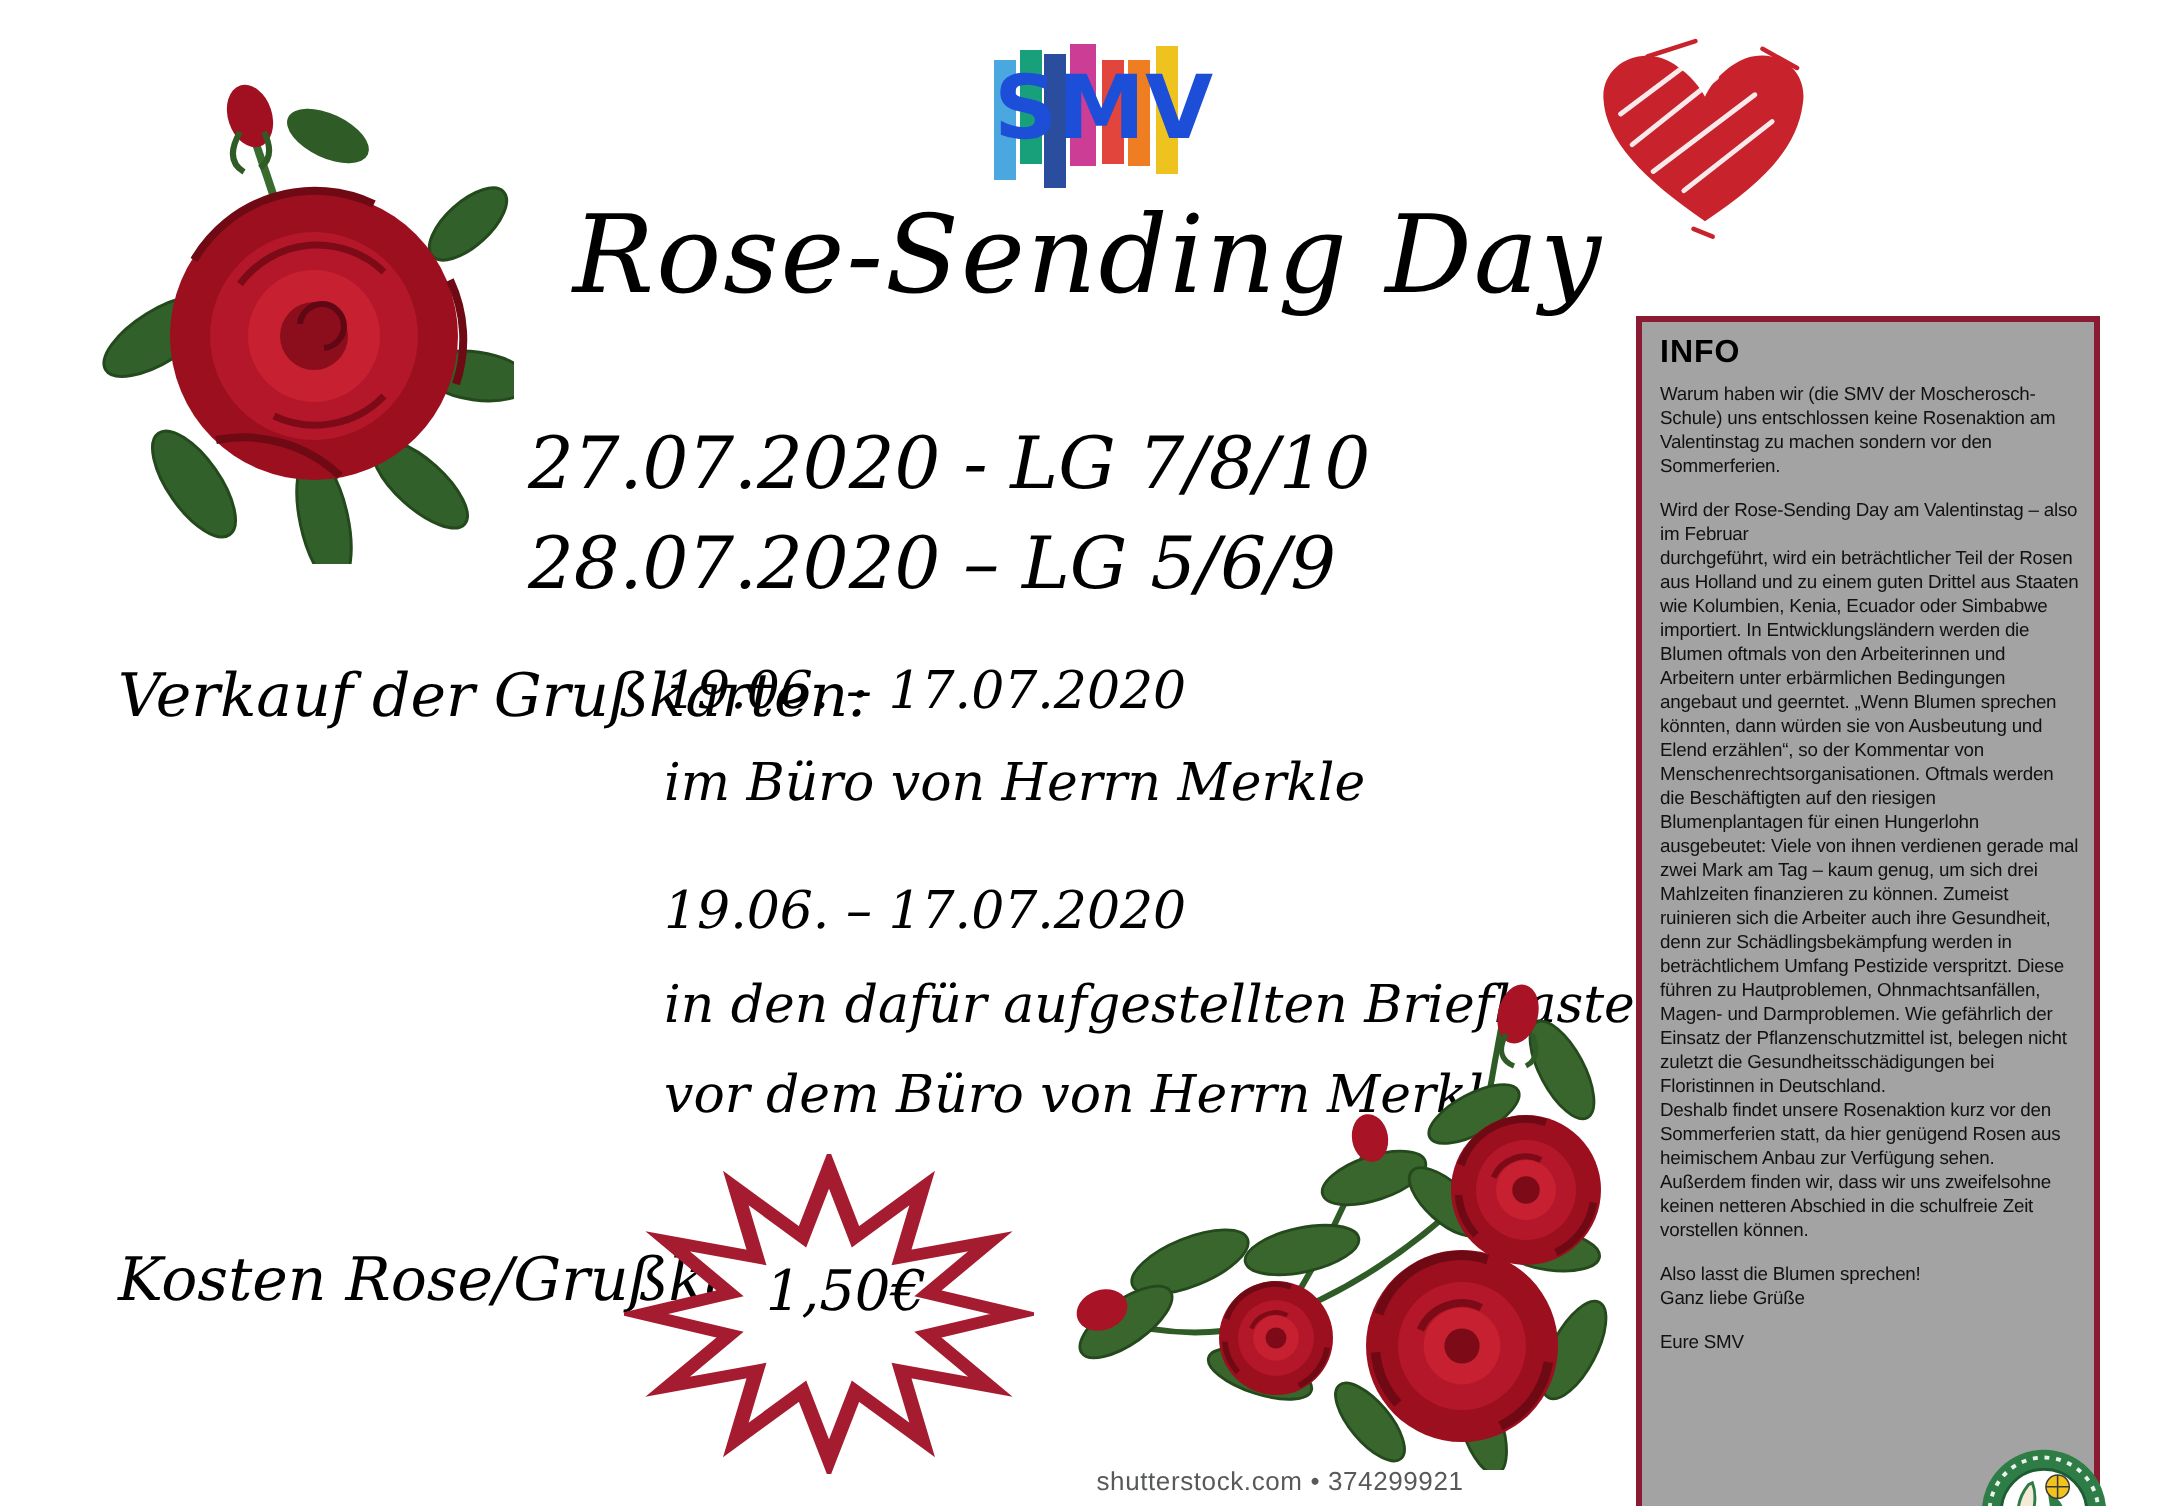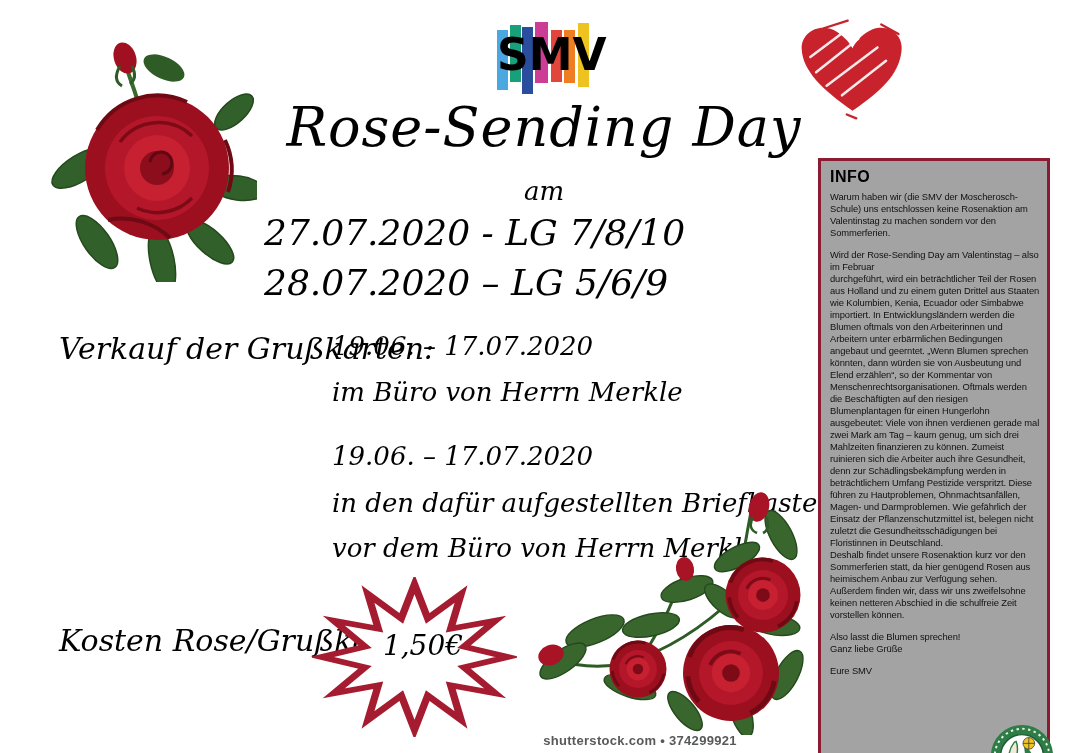--- a/index.html
+++ b/index.html
@@ -10,33 +10,33 @@
   .script{font-family:"DejaVu Serif",serif;font-style:italic;color:#000;}
   .title{left:284px;top:96px;width:520px;text-align:center;font-size:54px;font-weight:normal;letter-spacing:1px;}
   .am{left:284px;top:176px;width:520px;text-align:center;font-size:26px;}
   .dateline{left:264px;width:560px;text-align:left;font-size:36px;}
   .d1{top:212px;} .d2{top:262px;}
   .rowlabel{left:59px;font-size:30px;}
   .rowval{left:332px;font-size:26px;white-space:nowrap;}
   
   .logo{left:497px;top:22px;width:93px;height:72px;}
   .logo .bar{position:absolute;width:11px;}
-  .logo .smv{position:absolute;left:0;top:9px;width:93px;text-align:center;color:#000000;
+  .logo .smv{position:absolute;left:0;top:9px;width:93px;text-align:center;color:#1d4ed8;
              font-family:"DejaVu Sans",sans-serif;font-weight:bold;font-size:44px;line-height:48px;}
   
   .infobox{left:818px;top:158px;width:232px;height:620px;border:3px solid #8b1b33;background:#a3a3a3;
            box-sizing:border-box;padding:7px 6px 6px 9px;}
   .infobox h2{margin:0 0 5px 0;font-size:16px;letter-spacing:.5px;color:#000;}
   .infobox p{margin:0;font-size:9.4px;line-height:12px;letter-spacing:-.1px;color:#111;}
   .infobox p.gap{margin-bottom:10px;}
   .stamp{position:absolute;right:-12px;bottom:-16px;width:74px;height:70px;}
   
   .star{left:312px;top:577px;width:205px;height:160px;}
   .price{left:368px;top:629px;width:110px;text-align:center;font-size:28px;}
-  .watermark{left:470px;top:733px;width:340px;text-align:center;font-size:13px;color:#58595b;letter-spacing:.3px;font-weight:bold;}
+  .watermark{left:470px;top:733px;width:340px;text-align:center;font-size:13px;color:#58595b;letter-spacing:.3px;}
 </style>
 </head>
 <body>
 
 <div class="poster">
 
   <svg class="abs" style="left:42px;top:20px;" width="215" height="262" viewBox="0 0 215 262">
     <path d="M86 52 Q100 92 108 122" stroke="#3a6b2e" stroke-width="4" fill="none"></path>
     <ellipse cx="122" cy="48" rx="22" ry="11" transform="rotate(25 122 48)" fill="#2f5b26"></ellipse>
     <ellipse cx="83" cy="38" rx="11" ry="16" transform="rotate(-18 83 38)" fill="#a01020"></ellipse>
@@ -80,21 +80,20 @@
       <path d="M16 46 L48 22"></path>
     </g>
     <g stroke="#c8232c" stroke-width="2.4" fill="none" stroke-linecap="round">
       <path d="M30 16 L55 8"></path>
       <path d="M90 12 L108 22"></path>
       <path d="M54 106 L64 110"></path>
     </g>
   </svg>
 
   <div class="abs script title">Rose-Sending Day</div>
-  <div class="abs script am">am</div>
   <div class="abs script dateline d1">27.07.2020 - LG 7/8/10</div>
   <div class="abs script dateline d2">28.07.2020 – LG 5/6/9</div>
 
   <div class="abs script rowlabel" style="top:331px;">Verkauf der Grußkarten:</div>
   <div class="abs script rowval" style="top:331px;">19.06. – 17.07.2020</div>
   <div class="abs script rowval" style="top:377px;">im Büro von Herrn Merkle</div>
 
   <div class="abs script rowval" style="top:441px;">19.06. – 17.07.2020</div>
   <div class="abs script rowval" style="top:488px;">in den dafür aufgestellten Briefkasten</div>
   <div class="abs script rowval" style="top:533px;">vor dem Büro von Herrn Merkle</div>

